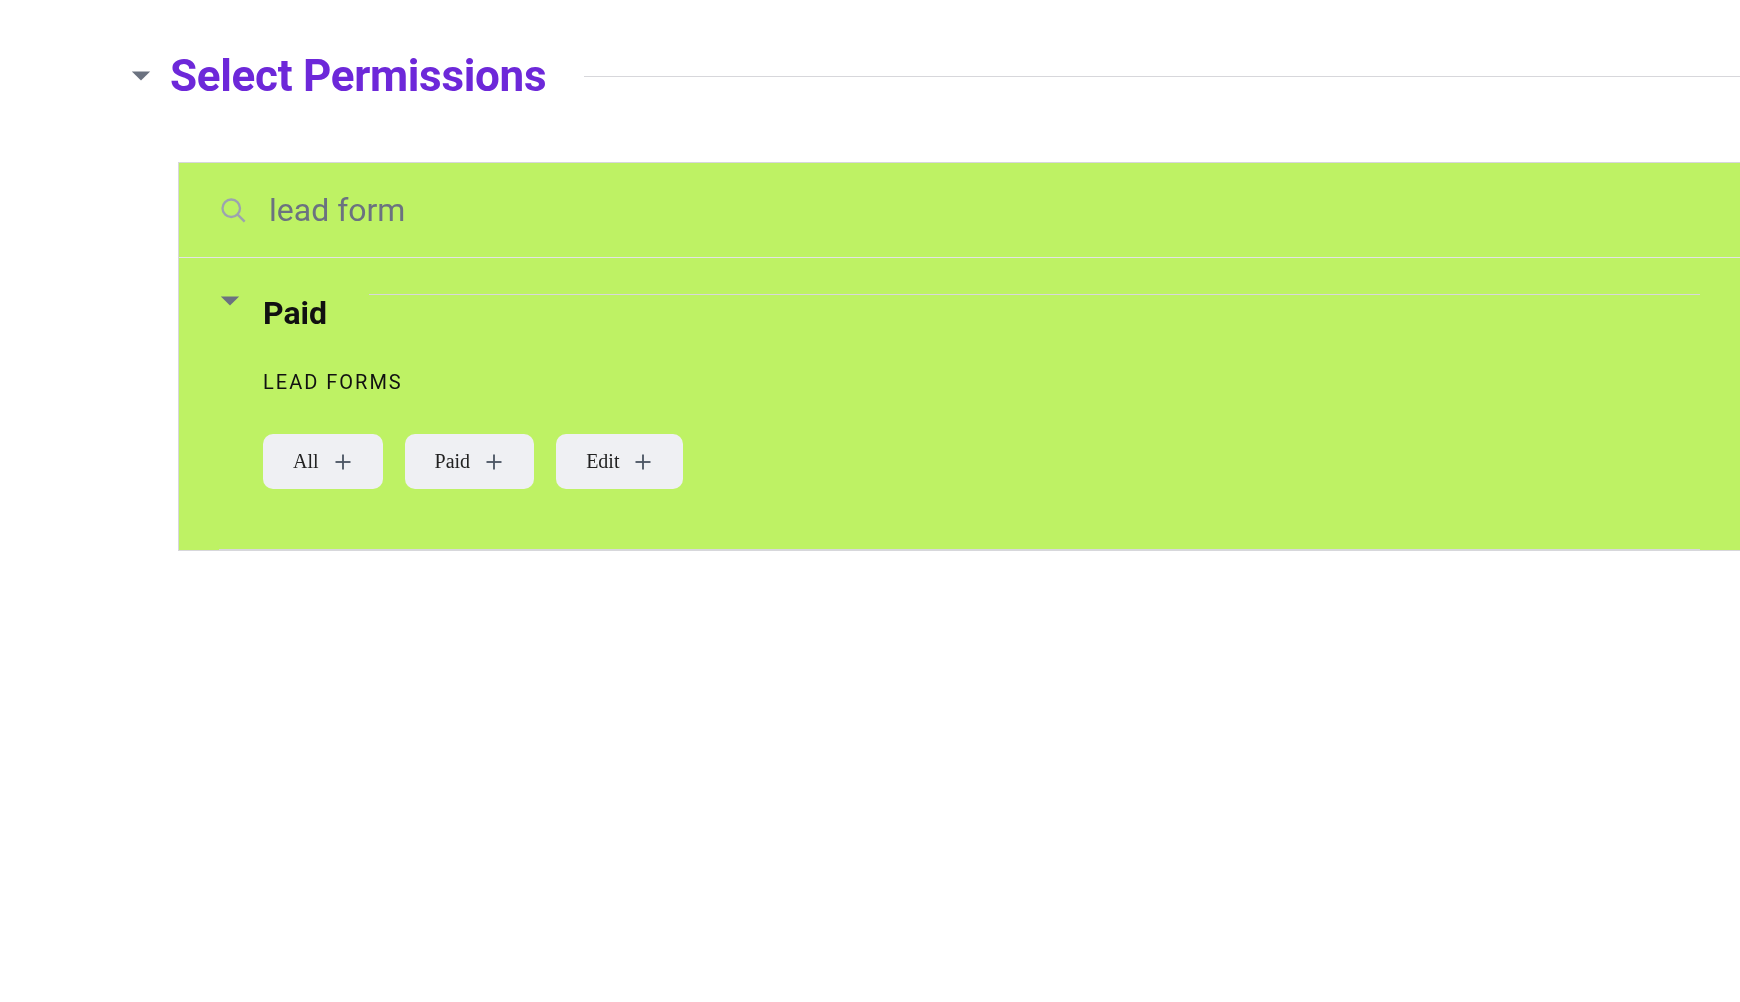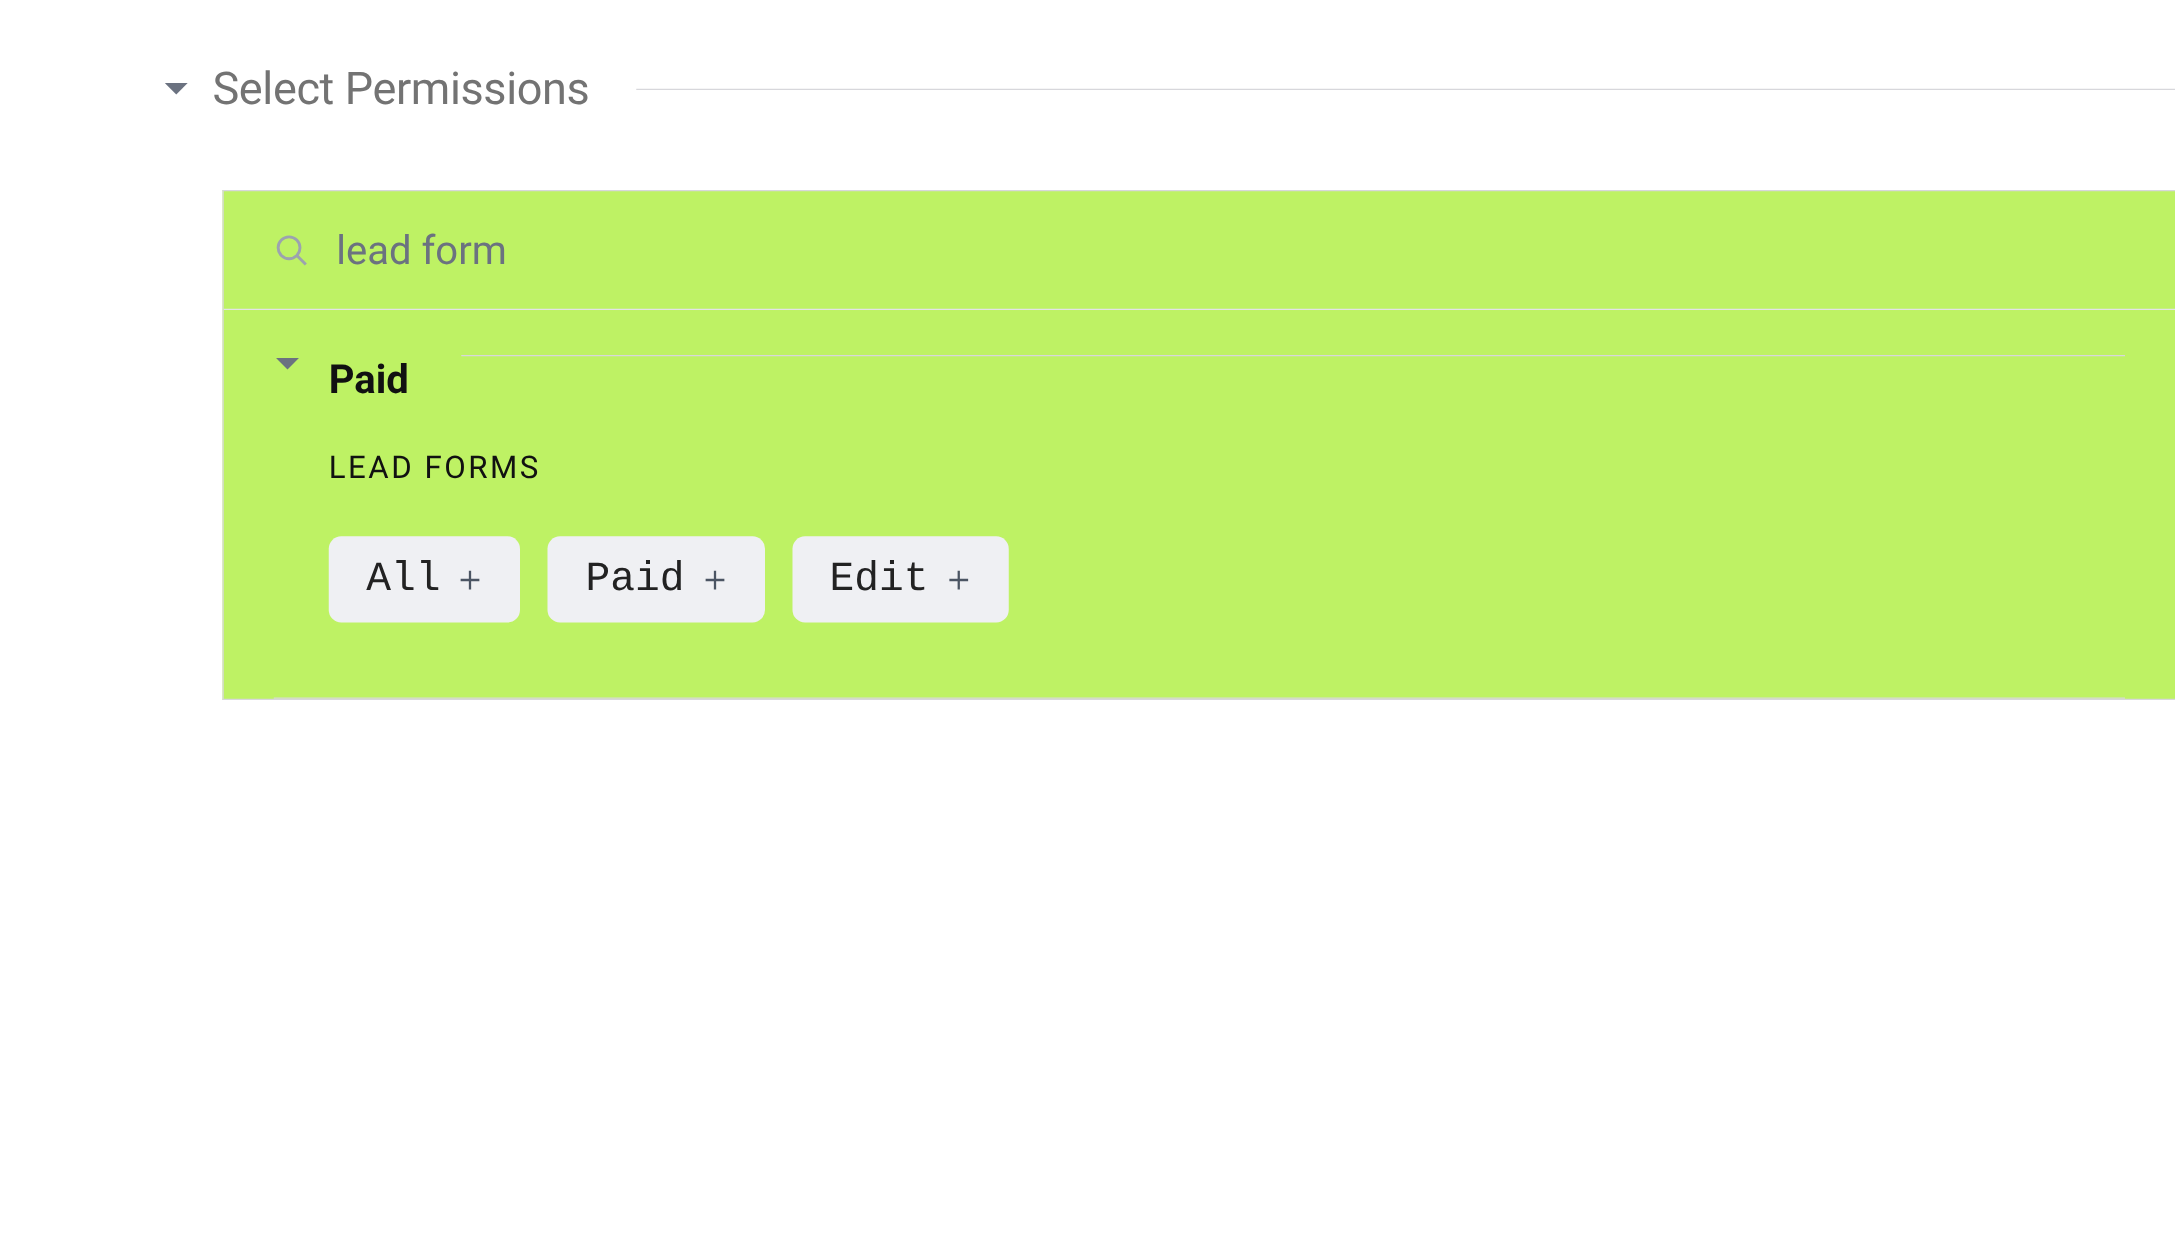--- a/index.html
+++ b/index.html
@@ -33,23 +33,23 @@
       justify-content: center;
     }
     
     .caret-down svg {
       fill: #6b7280;
       width: 22px;
       height: 14px;
     }
     
     .section-title {
-      font-size: 36px;
-      font-weight: 400;
-      color: #737373;
+      font-size: 44px;
+      font-weight: 700;
+      color: #6d28d9;
       letter-spacing: -0.3px;
     }
     
     .section-header-line {
       flex: 1;
       height: 1px;
       background: #d7d7db;
       margin-left: 20px;
     }
     
@@ -132,45 +132,45 @@
     }
     
     .category-block {
       padding-left: 44px;
       padding-top: 38px;
       padding-bottom: 60px;
       border-bottom: 1px solid #d7d7db;
     }
     
     .category-label {
-      font-size: 25px;
+      font-size: 20px;
       font-weight: 400;
       color: #111;
       letter-spacing: 2px;
       margin-bottom: 40px;
     }
     
     .chips-row {
       display: flex;
       gap: 22px;
       flex-wrap: wrap;
     }
     
     .chip {
       display: inline-flex;
       align-items: center;
       gap: 14px;
       background: #eff0f3;
       border: none;
       border-radius: 10px;
       padding: 16px 30px;
-      font-size: 33px;
+      font-size: 20px;
       color: #222;
       cursor: pointer;
-      font-family: Liberation Mono, monospace;
+      font-family: Liberation Serif, serif;
     }
     
     .plus-icon {
       display: inline-flex;
       align-items: center;
       justify-content: center;
     }
     
     .plus-icon svg {
       width: 20px;

